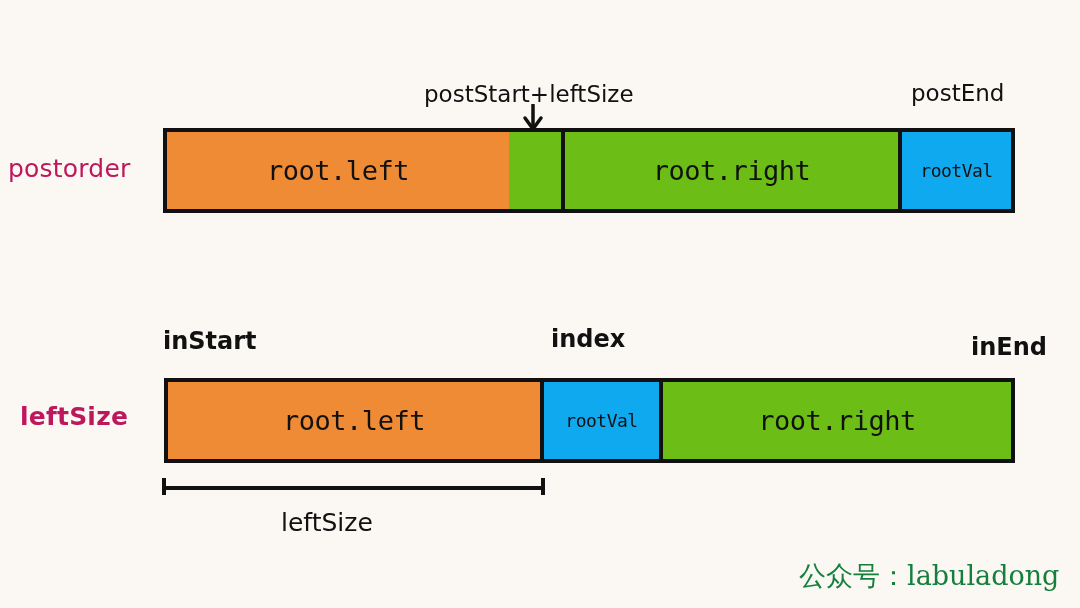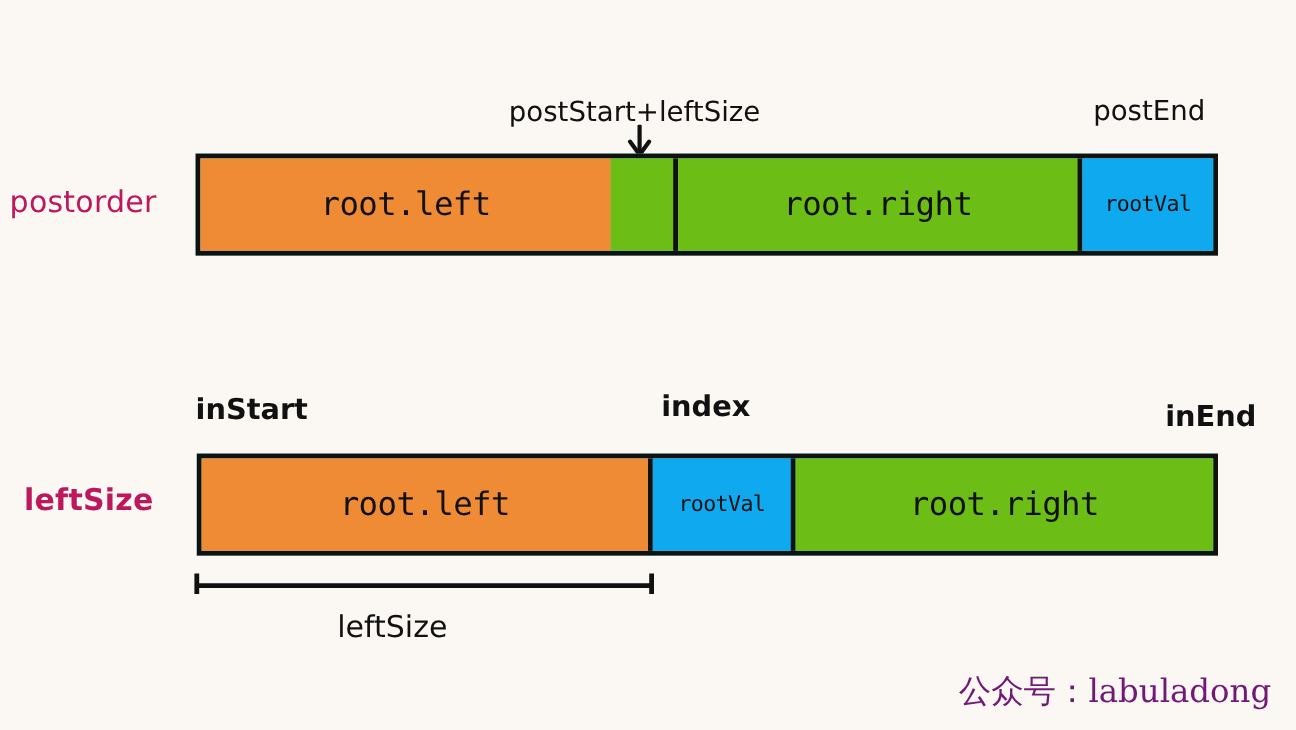--- a/index.html
+++ b/index.html
@@ -74,21 +74,21 @@
     font-size: 25px;
     color: #111111;
     white-space: nowrap;
   }
 
   
   .watermark {
     position: absolute;
     font-family: "DejaVu Serif", serif;
     font-size: 27px;
-    color: #701a75;
+    color: #15803d;
     white-space: nowrap;
   }
 </style>
 </head>
 <body>
 
 <div id="canvas">
 
   <div class="row-label" style="left:8px; top:154px;">postorder</div>
 

